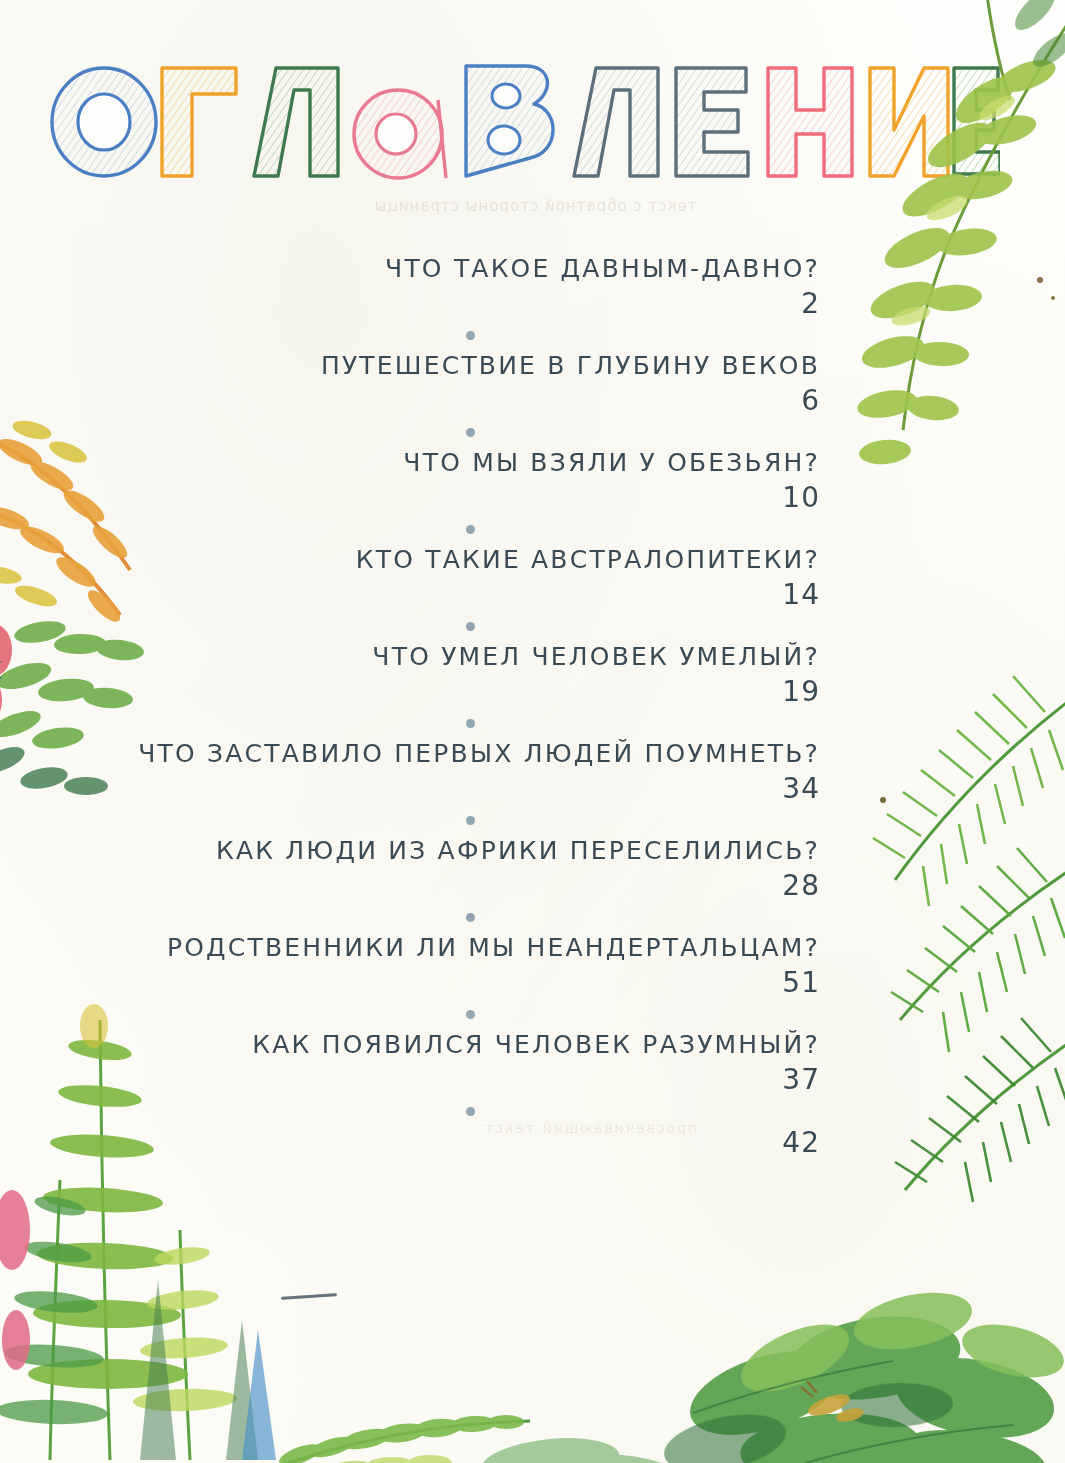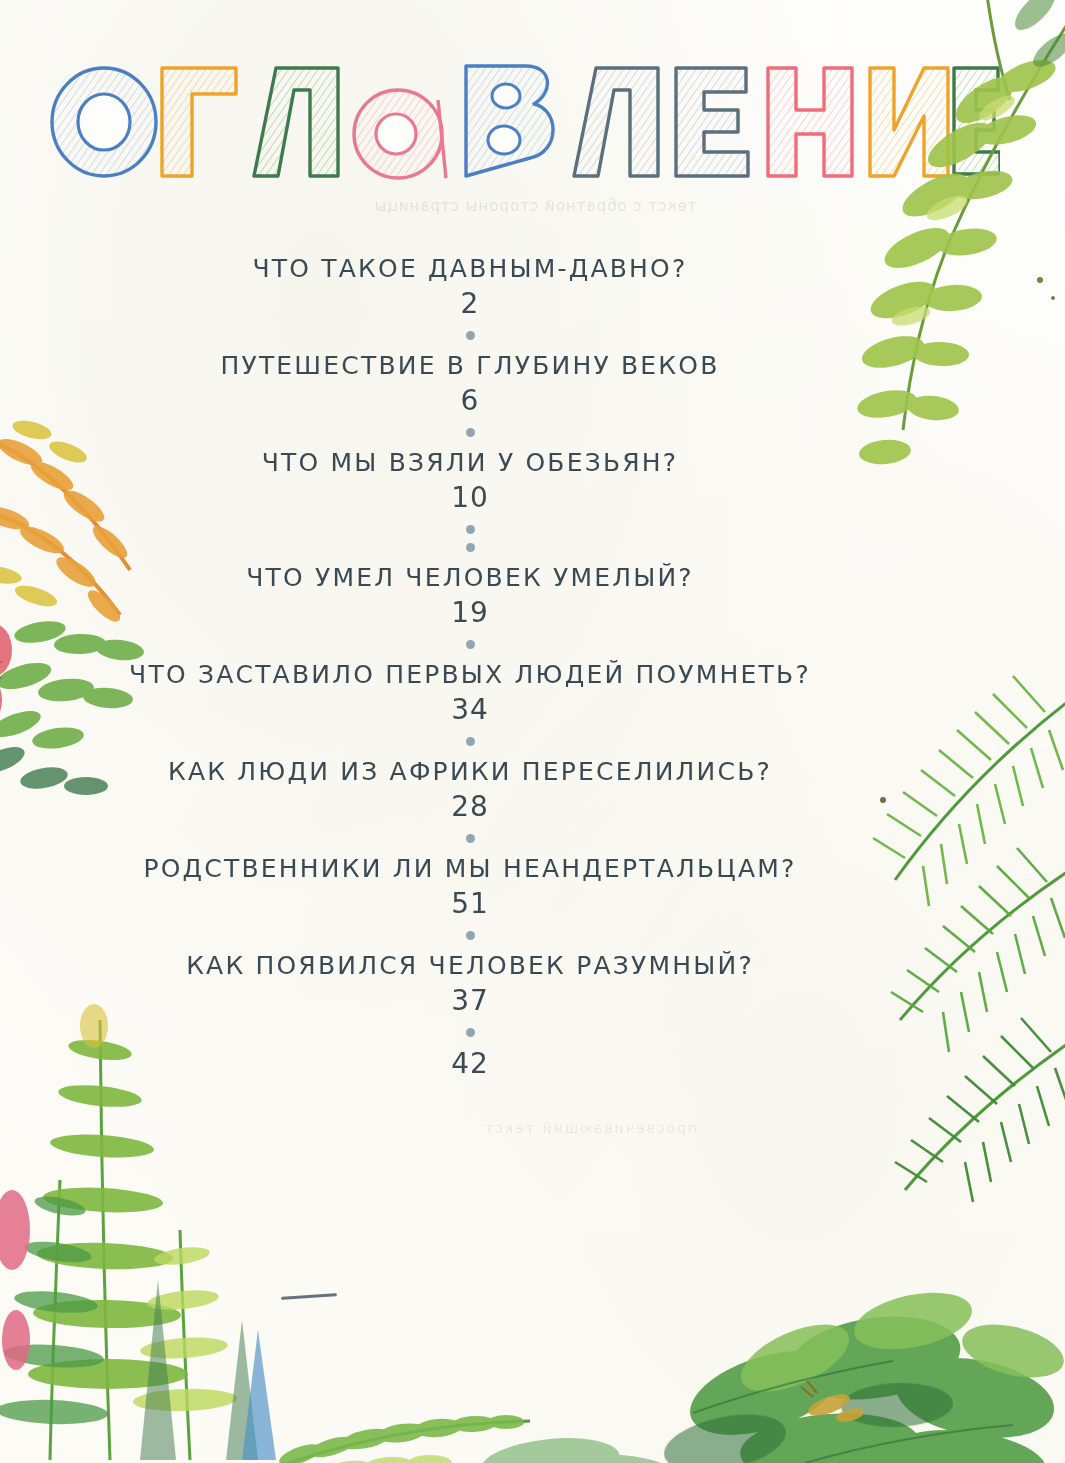--- a/index.html
+++ b/index.html
@@ -66,21 +66,21 @@
     height: 160px;
   }
   .title svg { display: block; }
 
   
   .toc {
     position: absolute;
     left: 120px;
     top: 252px;
     width: 700px;
-    text-align: center;
+    text-align: right;
     z-index: 4;
   }
   .toc-entry {
     margin: 0 0 6px 0;
   }
   .toc-title {
     color: #3a4a55;
     font-family: "DejaVu Sans", sans-serif;
     font-size: 25px;
     letter-spacing: 2.2px;
@@ -469,20 +469,24 @@
       <div class="toc-page">6</div>
     </div>
     <div class="toc-sep"></div>
 
     <div class="toc-entry">
       <div class="toc-title">Что мы взяли у обезьян?</div>
       <div class="toc-page">10</div>
     </div>
     <div class="toc-sep"></div>
 
+    <div class="toc-entry">
+      <div class="toc-title">Кто такие австралопитеки?</div>
+      <div class="toc-page">14</div>
+    </div>
     <div class="toc-sep"></div>
 
     <div class="toc-entry">
       <div class="toc-title">Что умел человек умелый?</div>
       <div class="toc-page">19</div>
     </div>
     <div class="toc-sep"></div>
 
     <div class="toc-entry">
       <div class="toc-title">Что заставило первых людей поумнеть?</div>

